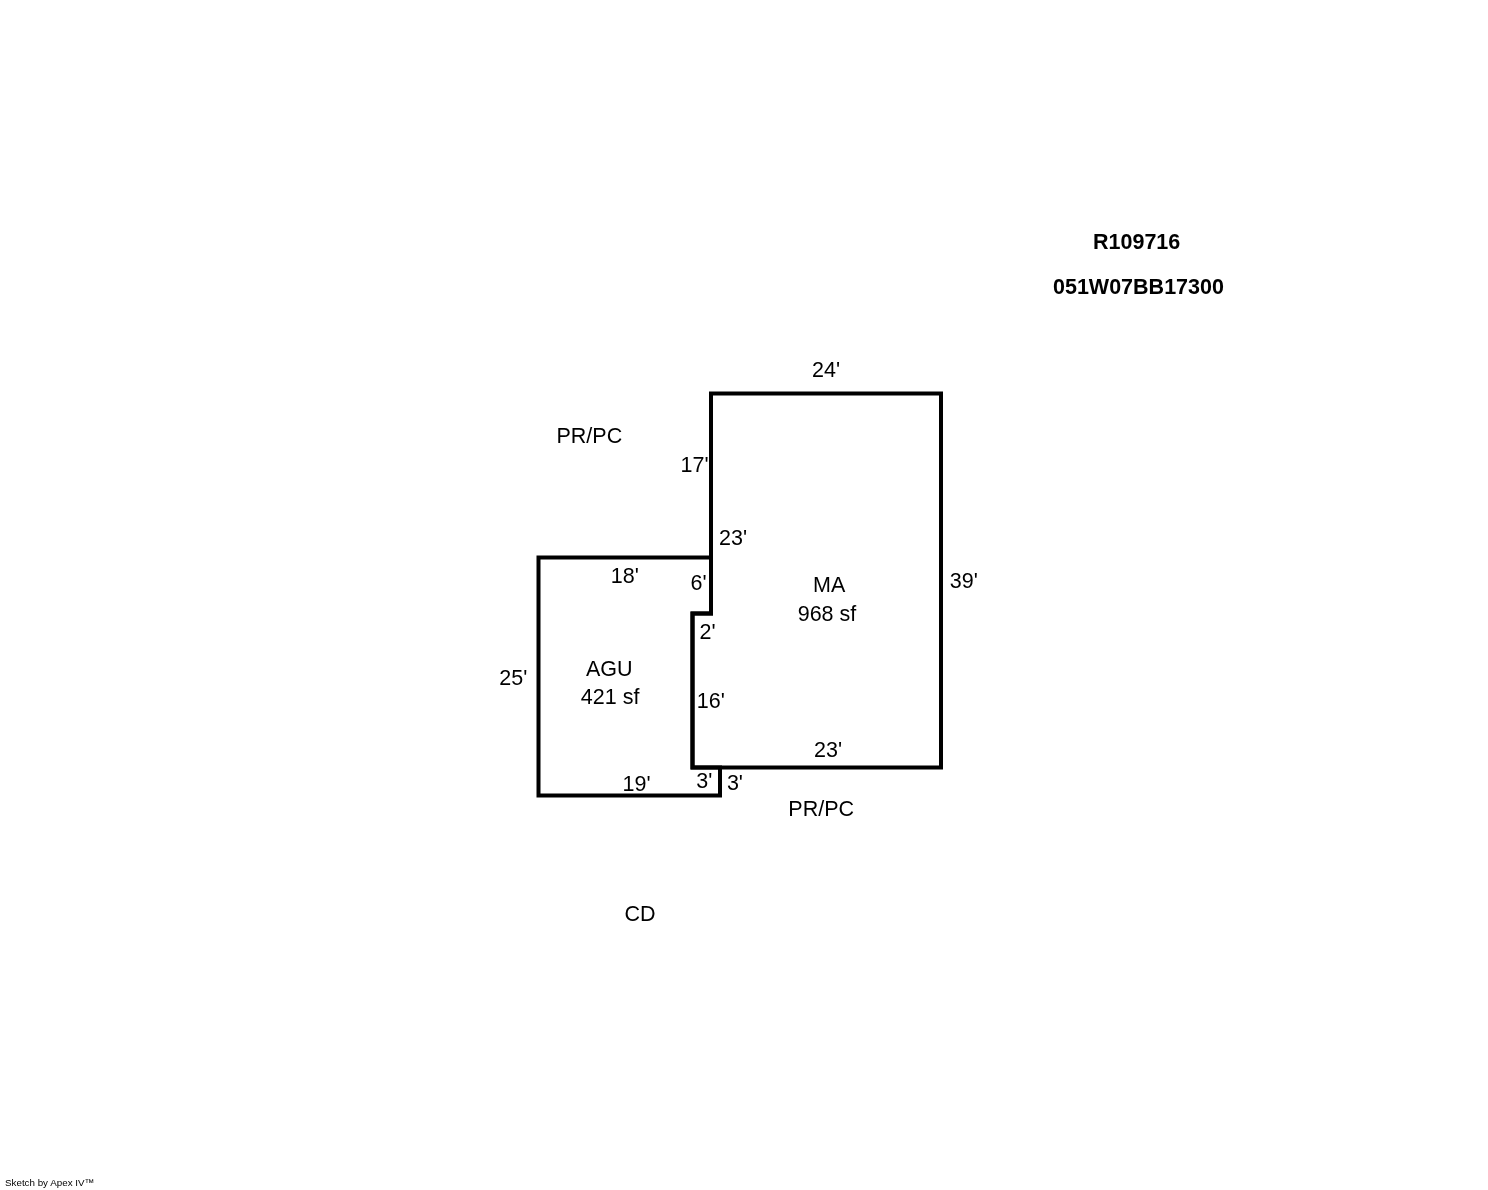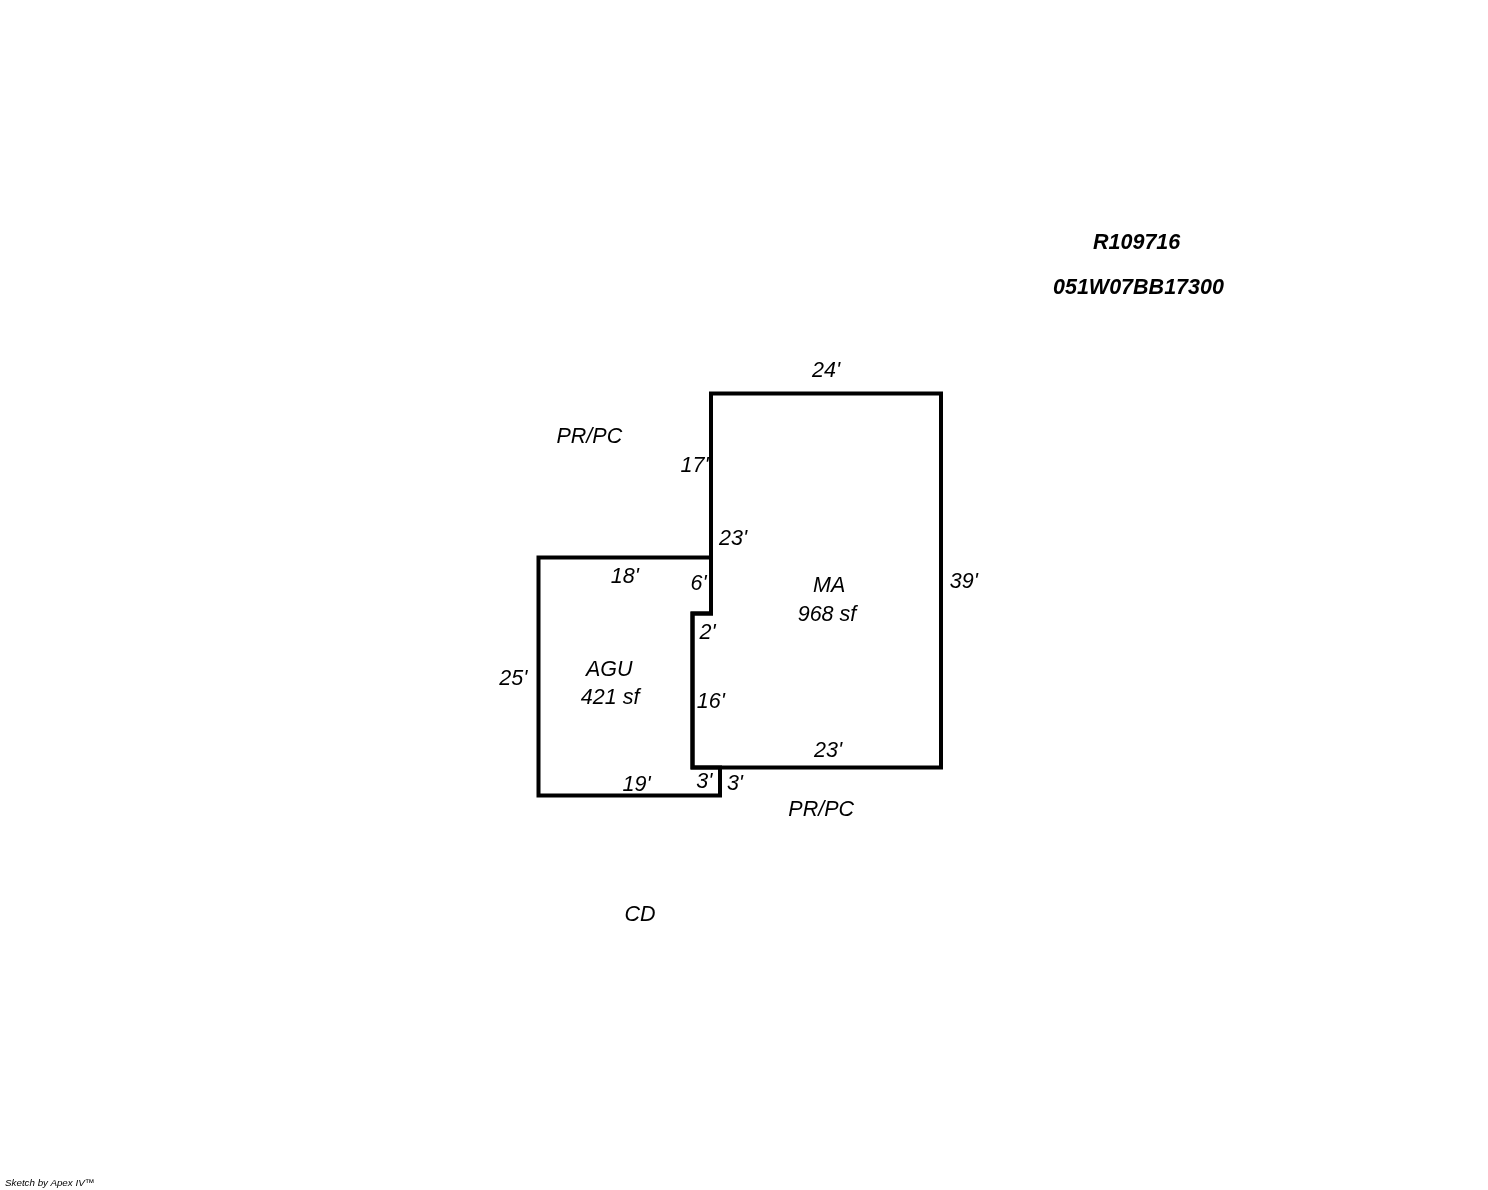--- a/index.html
+++ b/index.html
@@ -1,17 +1,17 @@
 <!DOCTYPE html>
 <html><head>
 <meta charset="utf-8">
 <title>Sketch</title>
 <style>
   html,body{margin:0;padding:0;background:#ffffff;}
-  #page{position:relative;width:1488px;height:1190px;background:#ffffff;overflow:hidden;font-style:italic;}
+  #page{position:relative;width:1488px;height:1190px;background:#ffffff;overflow:hidden;}
   svg text{font-family:"Liberation Sans",sans-serif;fill:#000;}
 </style>
 </head>
 <body>
 <div id="page">
 <svg width="1488" height="1190" viewBox="0 0 1488 1190" xmlns="http://www.w3.org/2000/svg">
 
   <text x="1093" y="249.4" font-size="21.5" font-weight="bold">R109716</text>
 
   <text x="1053" y="293.8" font-size="21.5" font-weight="bold">051W07BB17300</text>

